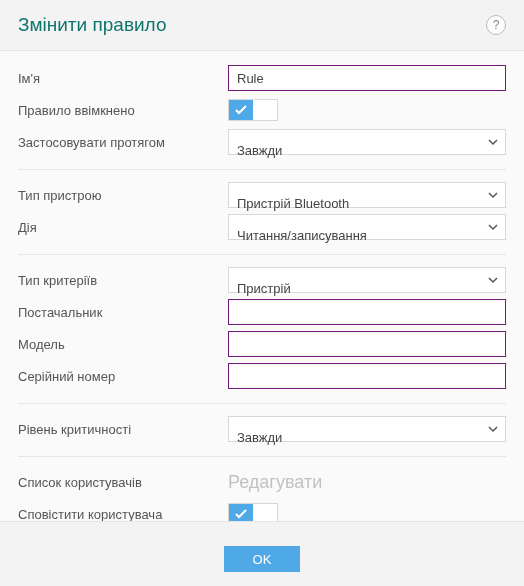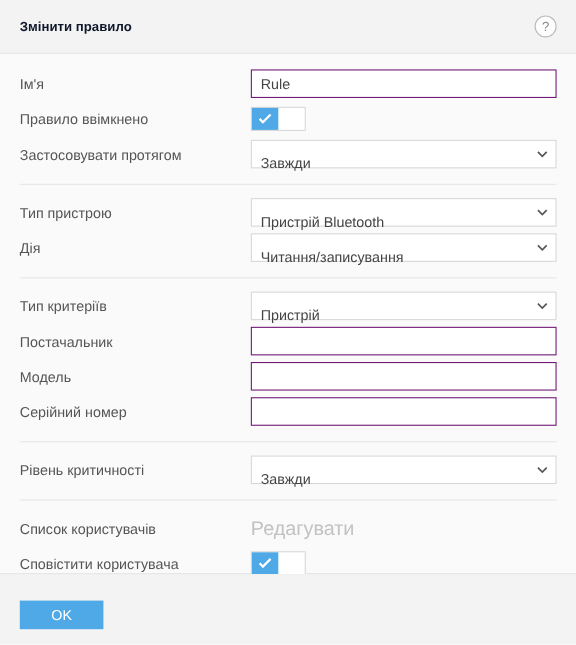--- a/index.html
+++ b/index.html
@@ -14,23 +14,23 @@
   }
   .header {
     display: flex;
     align-items: center;
     justify-content: space-between;
     padding: 14px 18px 14px 18px;
     border-bottom: 1px solid #e6e6e6;
     background: #f3f3f3;
   }
   .header-title {
-    font-size: 12px;
-    color: #0f172a;
-    font-weight: 700;
+    font-size: 19px;
+    color: #0f766e;
+    font-weight: 400;
   }
   .help-icon {
     width: 20px; height: 20px;
     border: 1px solid #bbb;
     border-radius: 50%;
     display: flex; align-items: center; justify-content: center;
     color: #888;
     font-size: 12px;
     background: #fdfdfd;
     cursor: pointer;
@@ -110,21 +110,21 @@
     border-top: 1px solid #e6e6e6;
     margin: 12px 0 10px 0;
   }
   .link-disabled {
     color: #c2c2c2;
     font-size: 18px;
   }
   .footer {
     padding: 24px 18px 14px 18px;
     display: flex;
-    justify-content: flex-start;
+    justify-content: center;
     background: #f3f3f3;
     border-top: 1px solid #e6e6e6;
   }
   .btn-ok {
     background: #4ea9e6;
     color: #fff;
     border: none;
     width: 76px;
     height: 26px;
     font-size: 13px;

